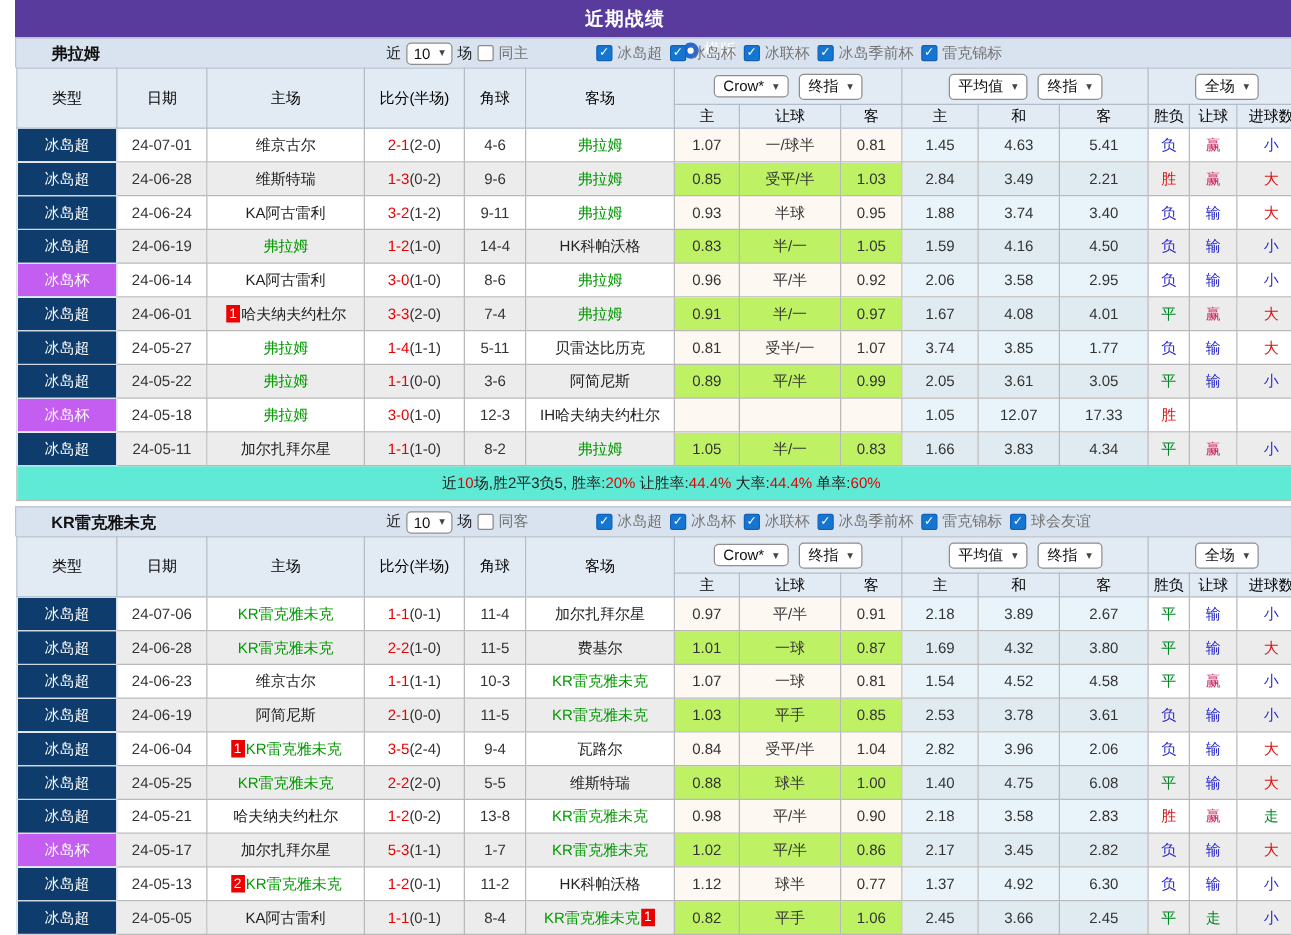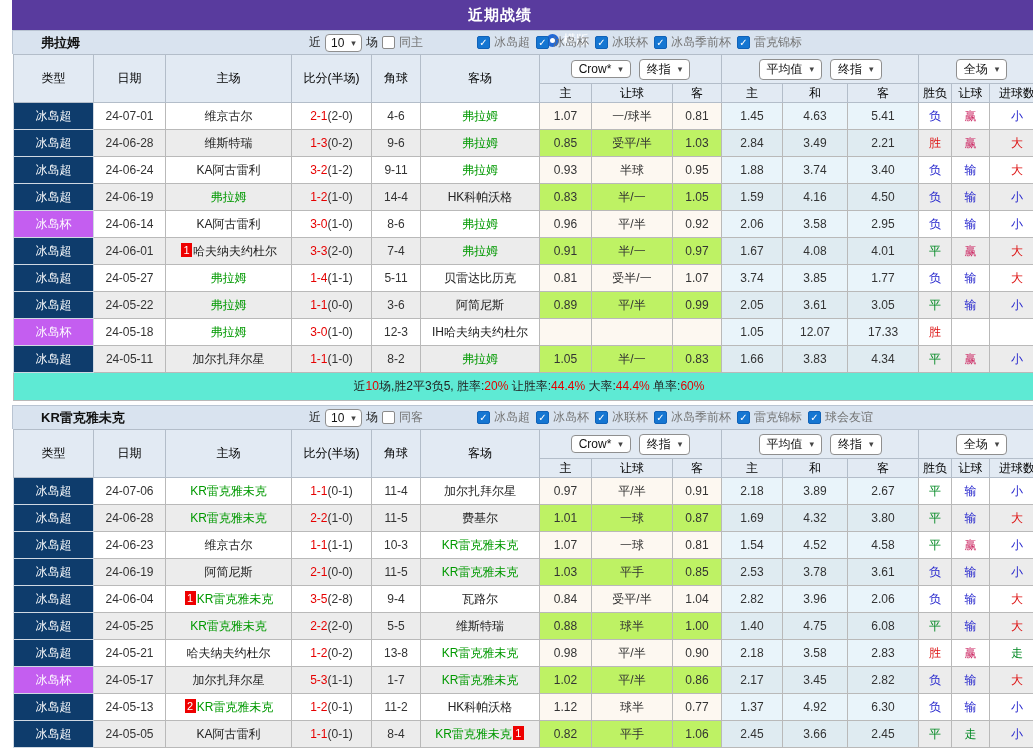--- a/index.html
+++ b/index.html
@@ -531,21 +531,21 @@
             <td class="num euro">3.78</td>
             <td class="num euro">3.61</td>
             <td class="res c-b">负</td>
             <td class="res c-b">输</td>
             <td class="res c-b">小</td>
           </tr>
           <tr>
             <td class="type navy">冰岛超</td>
             <td class="date">24-06-04</td>
             <td class="team"><span class="badge">1</span><span class="green">KR雷克雅未克</span></td>
-            <td class="score"><span class="ft">3-5</span><span class="ht">(2-8)</span></td>
+            <td class="score"><span class="ft">3-5</span><span class="ht">(2-4)</span></td>
             <td class="corner">9-4</td>
             <td class="team"><span>瓦路尔</span></td>
             <td class="num crow">0.84</td>
             <td class="num crow">受平/半</td>
             <td class="num crow">1.04</td>
             <td class="num euro">2.82</td>
             <td class="num euro">3.96</td>
             <td class="num euro">2.06</td>
             <td class="res c-b">负</td>
             <td class="res c-b">输</td>

